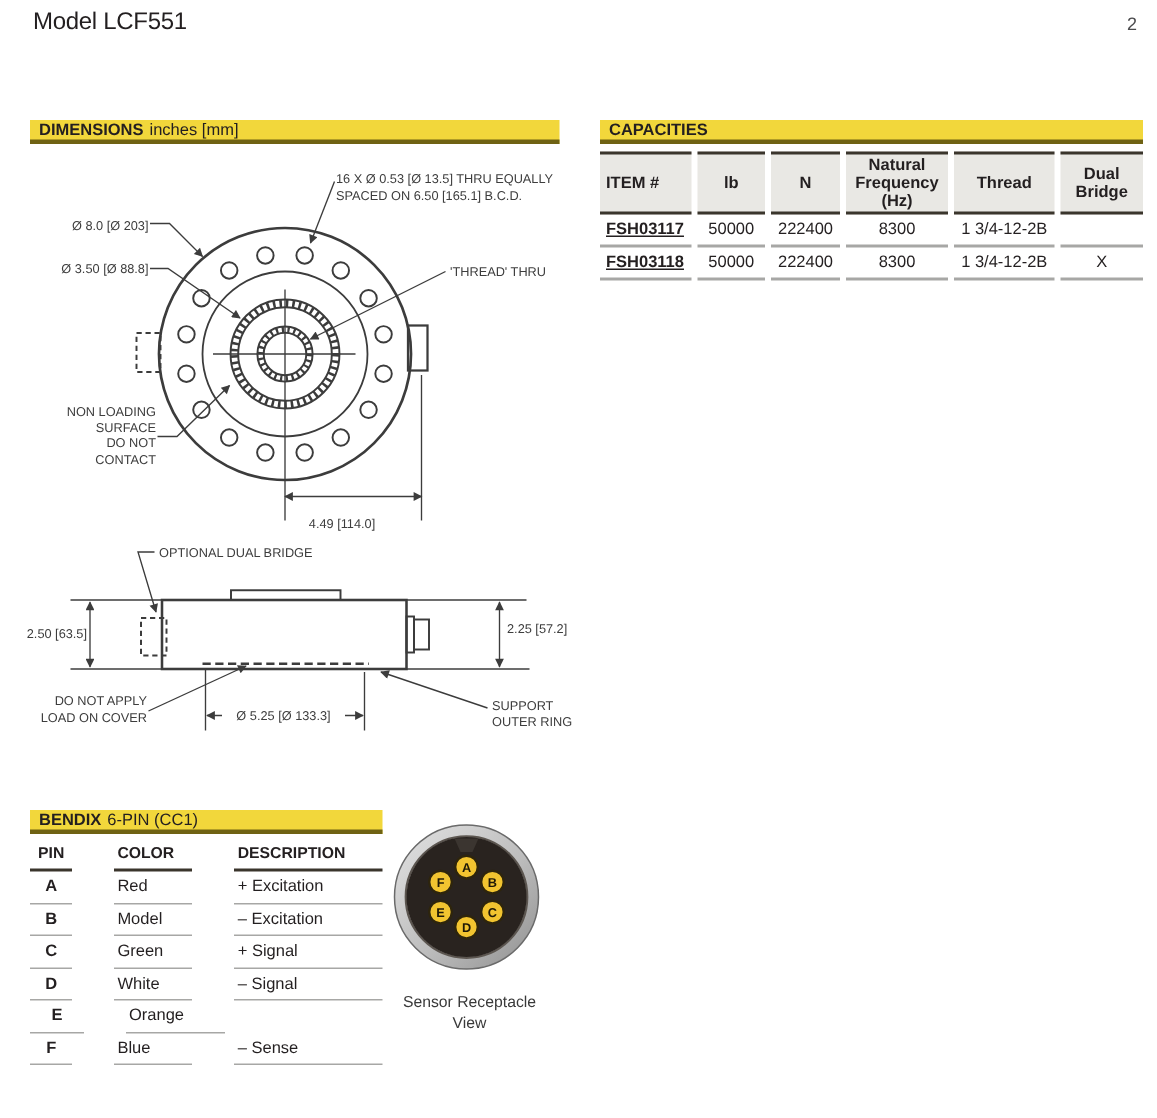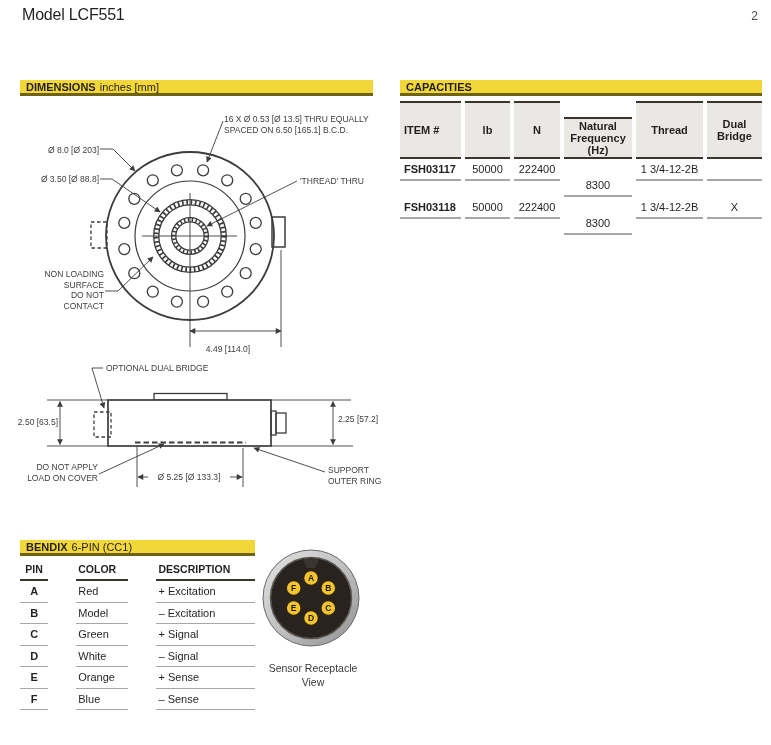--- a/index.html
+++ b/index.html
@@ -18,28 +18,28 @@
 
   
   .ftable{position:absolute;}
   .frow{display:flex;gap:4px;}
   .cell{box-sizing:border-box;display:flex;align-items:center;justify-content:center;
         font-size:11px;line-height:12px;}
   .cell.left{justify-content:flex-start;padding-left:4px;}
   .cap-head .cell{background:#E9E8E4;border-top:2px solid #3A352C;border-bottom:2px solid #3A352C;
                   min-height:42px;font-weight:bold;text-align:center;}
   .cap-row .cell{border-bottom:2px solid #A7A7A5;height:22px;}
-  .cap-row .cell.item{font-weight:bold;}
+  .cap-row .cell.item{font-weight:bold;text-decoration:underline;}
   .bx-head .cell{border-bottom:2px solid #3A352C;height:22px;font-weight:bold;font-size:10.5px;}
   .bx-row .cell{border-bottom:1.5px solid #A7A7A5;height:21.5px;}
   .bx-row .cell.pin{font-weight:bold;}
   .cell.cleft{justify-content:flex-start;padding-left:2px;margin-left:24px;}
 
   
-  .c1{width:61px;} .c2{width:45px;} .c3{width:46px;} .c4{width:68px;margin-top:16px;} .c5{width:67px;} .c6{width:55px;}
+  .c1{width:61px;} .c2{width:45px;} .c3{width:46px;} .c4{width:68px;} .c5{width:67px;} .c6{width:55px;}
   .b1{width:36px;} .b2{width:66px;} .b3{width:125px;}
 
   
   .lbl{position:absolute;font-size:8.5px;line-height:10.5px;color:#3d3d3d;}
   .r{text-align:right;} .c{text-align:center;} .wbg{background:#fff;padding:0 2px;}
 
   svg{position:absolute;}
   .draw{stroke:#3C3C3C;fill:none;}
   .caption{position:absolute;left:256px;top:661px;width:114px;text-align:center;
            font-size:10.5px;line-height:14px;color:#3a3a3a;}
@@ -224,21 +224,20 @@
       <div class="cell b3 cleft">+ Signal</div>
     </div>
     <div class="frow bx-row">
       <div class="cell b1 pin">D</div>
       <div class="cell b2 cleft">White</div>
       <div class="cell b3 cleft">– Signal</div>
     </div>
     <div class="frow bx-row">
       <div class="cell b1 pin">E</div>
       <div class="cell b2 cleft">Orange</div>
-      <div class="cell b3 cleft">+ Sense</div>
     </div>
     <div class="frow bx-row">
       <div class="cell b1 pin">F</div>
       <div class="cell b2 cleft">Blue</div>
       <div class="cell b3 cleft">– Sense</div>
     </div>
   </div>
 
   <svg style="left:258px;top:545px;" width="110" height="112" viewBox="0 0 110 112">
     <defs>

